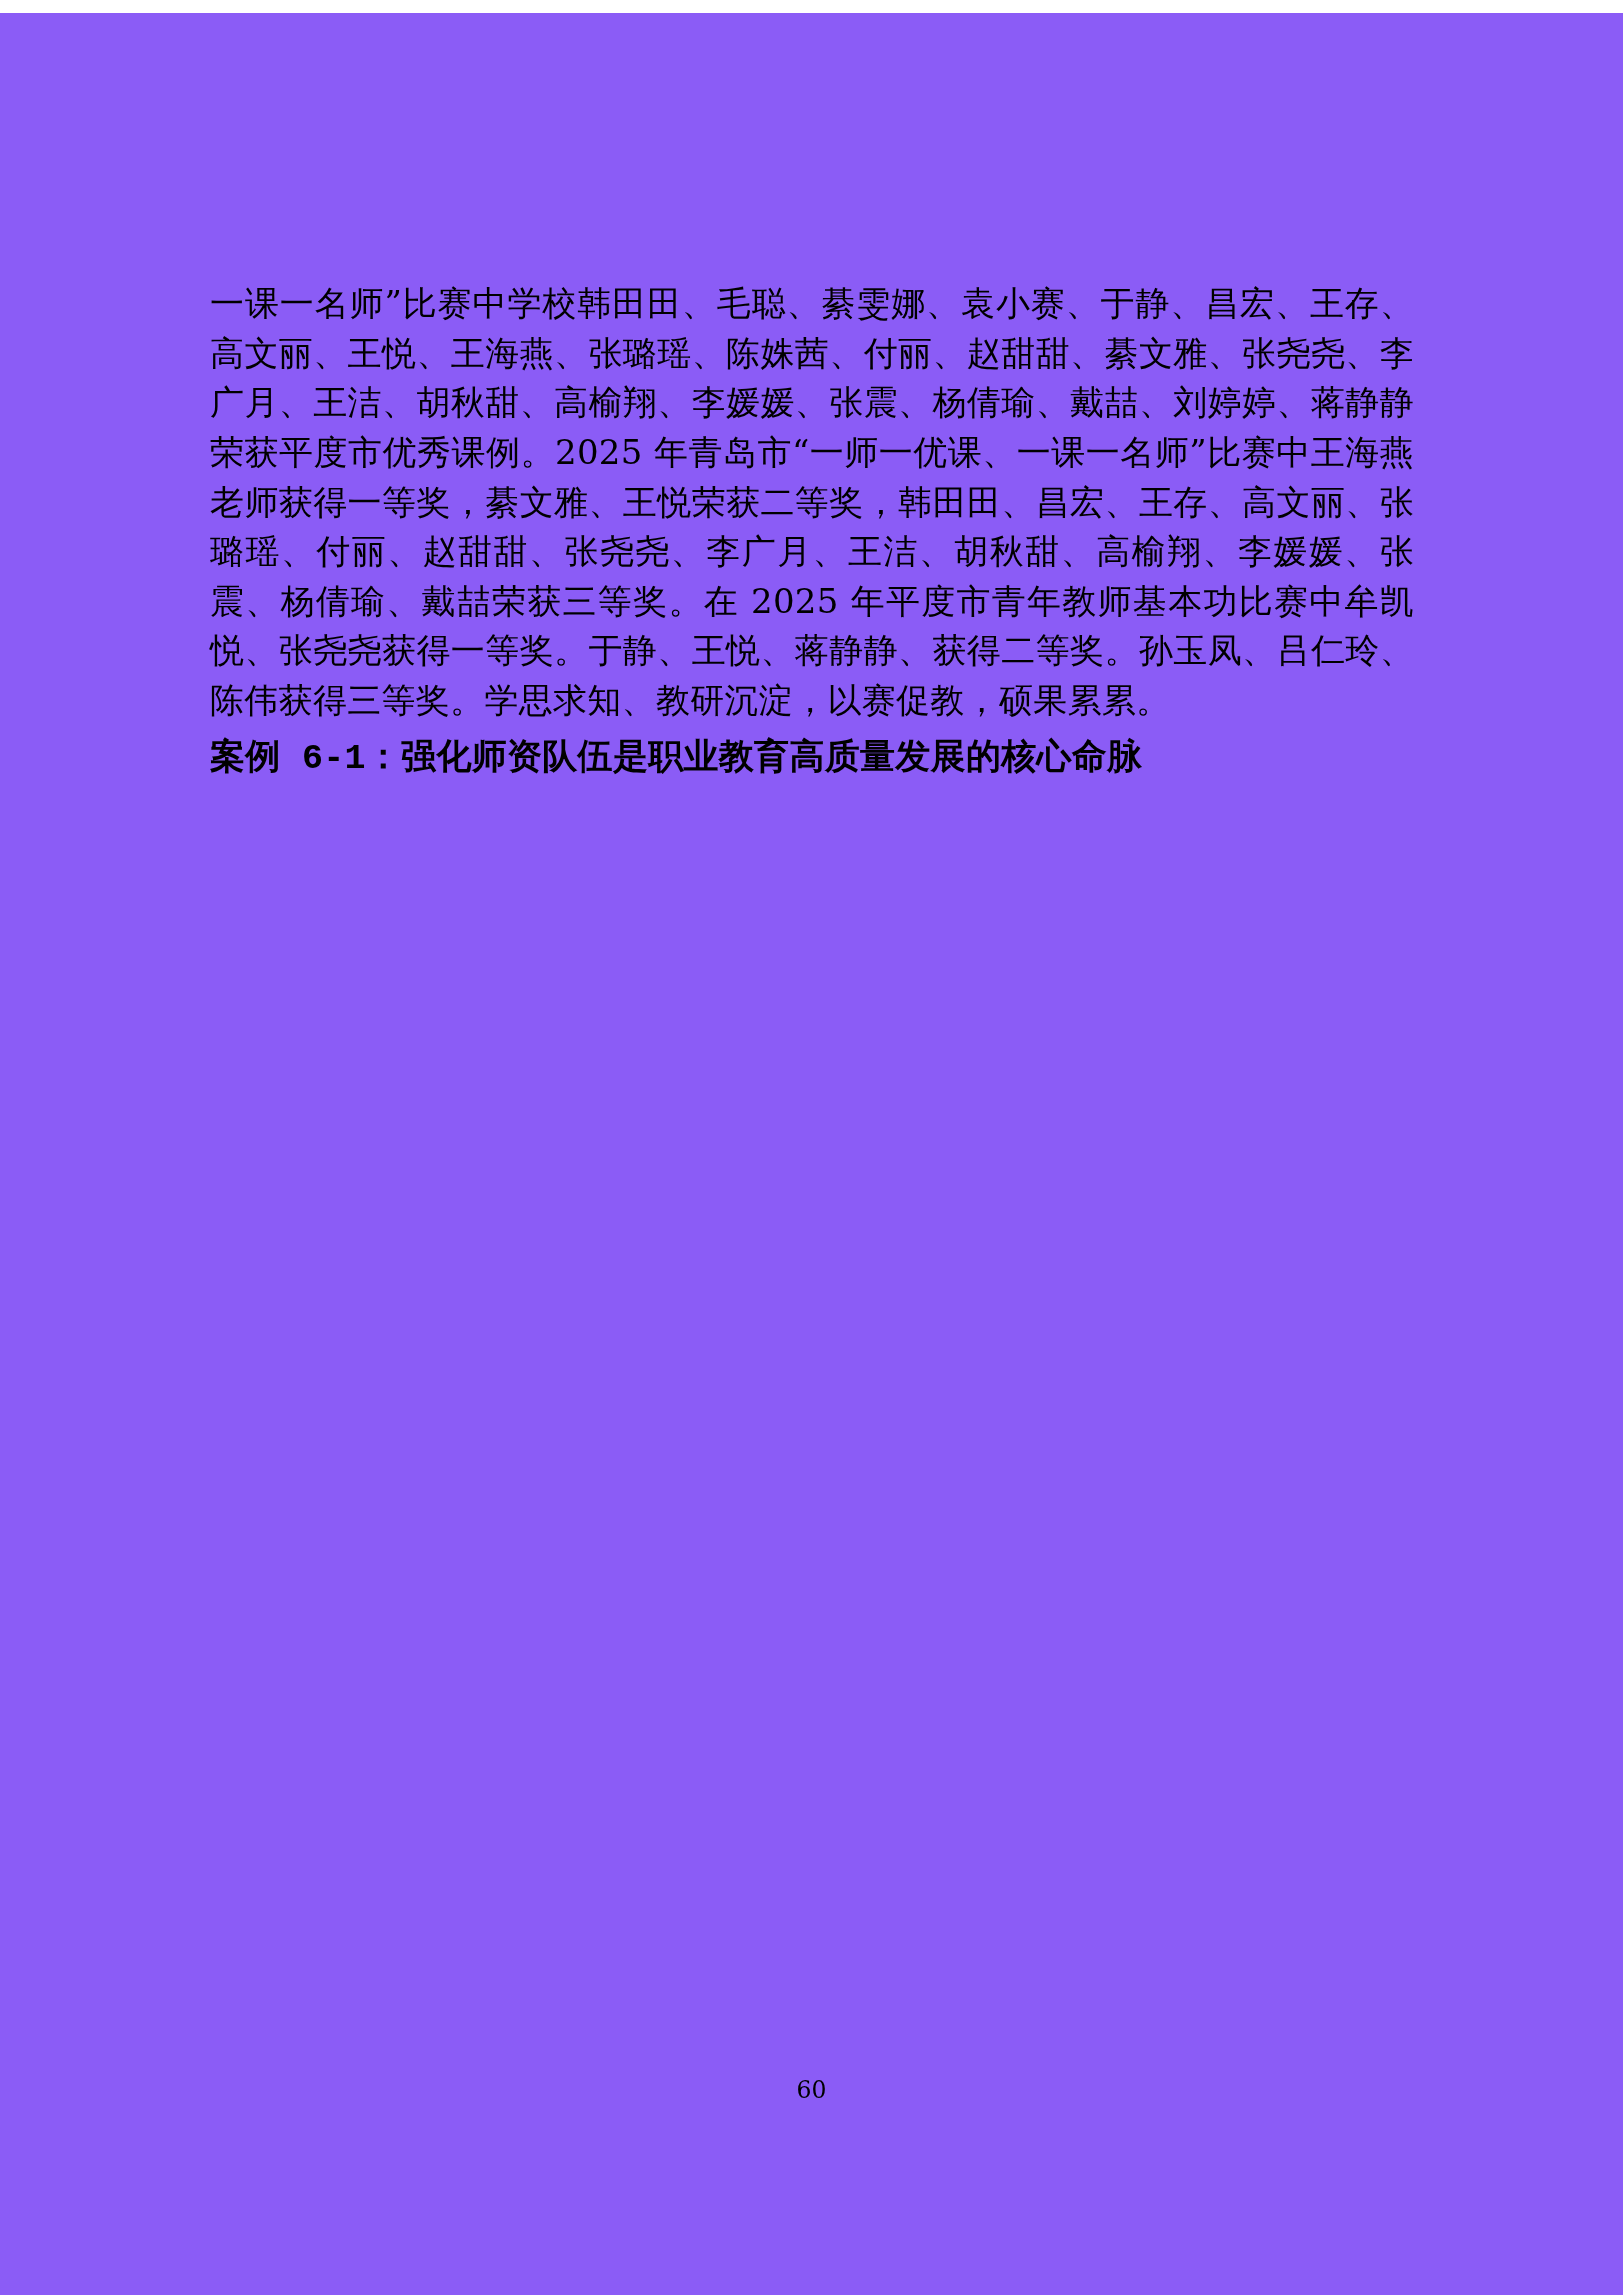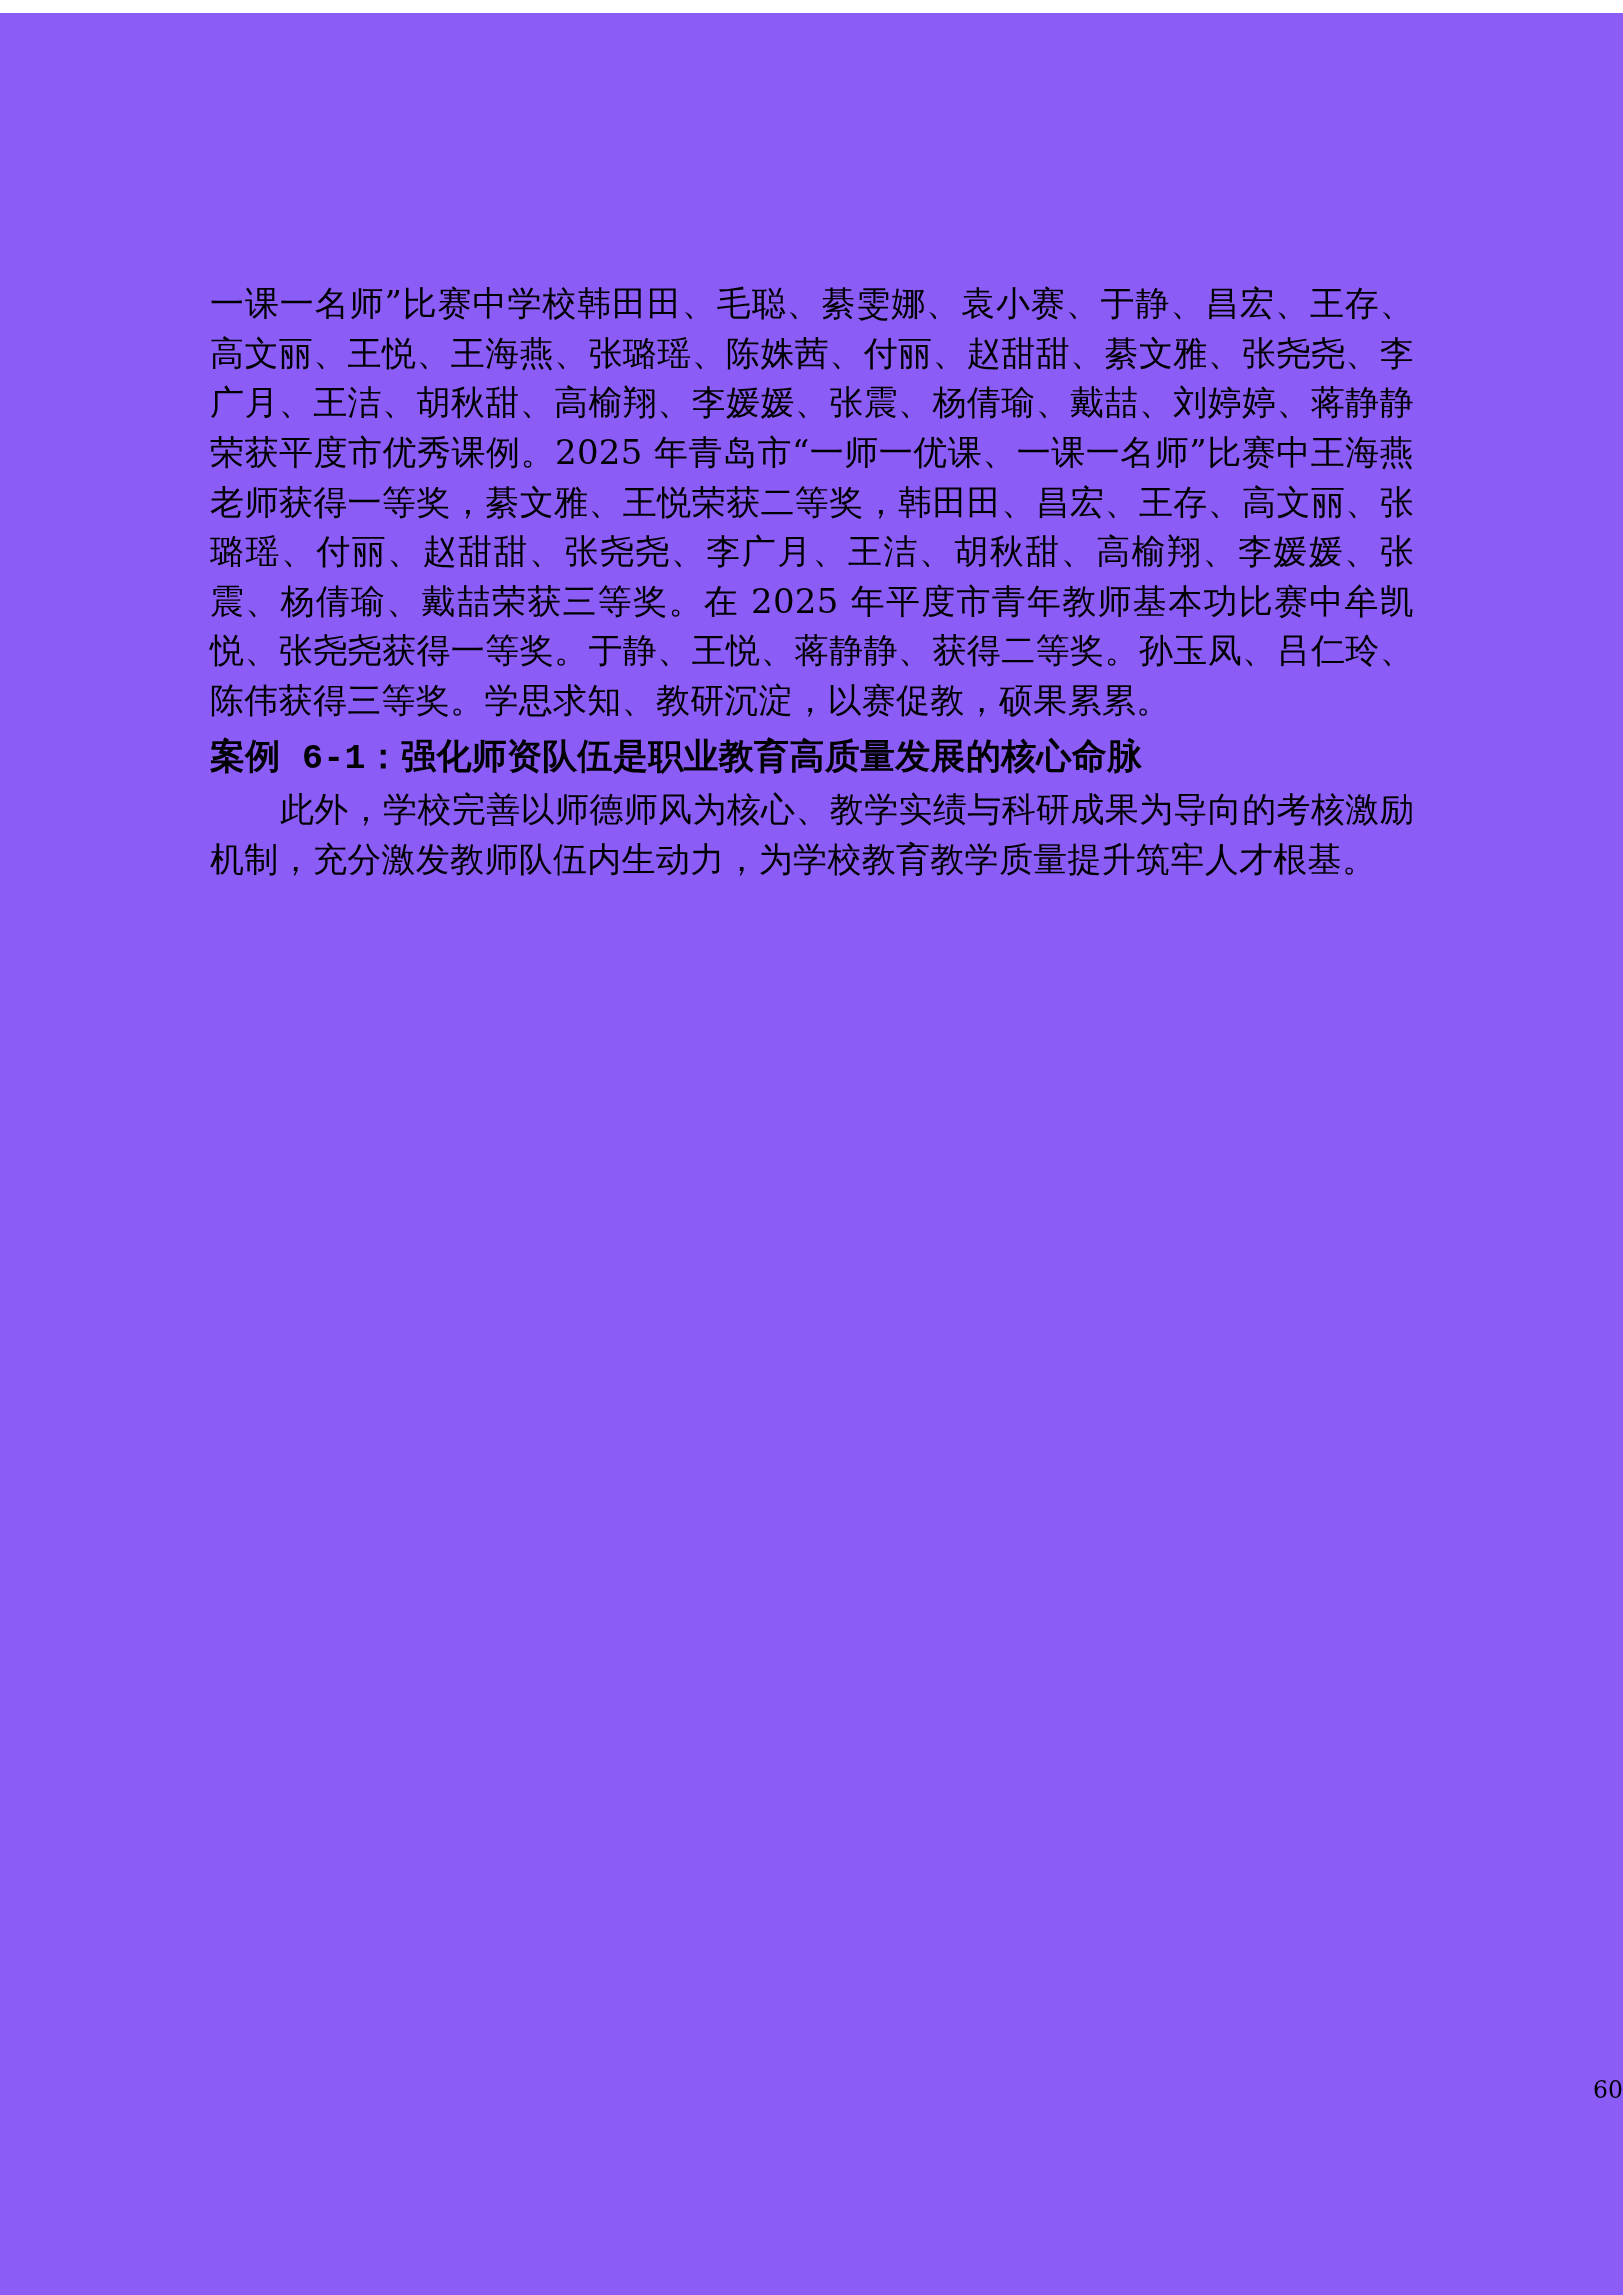--- a/index.html
+++ b/index.html
@@ -48,38 +48,37 @@
     letter-spacing: 0.3px;
     text-align: left;
     font-family: Liberation Mono, monospace;
   }
   .spacer-sm { height: 3.1px; }
   .page-number {
     position: absolute;
     left: 0;
     top: 2063px;
     width: 1623px;
-    text-align: right;
+    text-align: center;
     font-size: 23.5px;
     font-family: "DejaVu Serif", "Liberation Serif", serif;
     color: #000000;
   }
 </style>
 </head>
 <body>
 
 <div class="page">
   <div class="content">
 
     <p class="body-para">一课一名师”比赛中学校韩田田、毛聪、綦雯娜、袁小赛、于静、昌宏、王存、高文丽、王悦、王海燕、张璐瑶、陈姝茜、付丽、赵甜甜、綦文雅、张尧尧、李广月、王洁、胡秋甜、高榆翔、李媛媛、张震、杨倩瑜、戴喆、刘婷婷、蒋静静荣获平度市优秀课例。2025 年青岛市“一师一优课、一课一名师”比赛中王海燕老师获得一等奖，綦文雅、王悦荣获二等奖，韩田田、昌宏、王存、高文丽、张璐瑶、付丽、赵甜甜、张尧尧、李广月、王洁、胡秋甜、高榆翔、李媛媛、张震、杨倩瑜、戴喆荣获三等奖。在 2025 年平度市青年教师基本功比赛中牟凯悦、张尧尧获得一等奖。于静、王悦、蒋静静、获得二等奖。孙玉凤、吕仁玲、陈伟获得三等奖。学思求知、教研沉淀，以赛促教，硕果累累。</p>
 
     <div class="spacer-sm"></div>
 
     <h2 class="case-heading">案例 6-1：强化师资队伍是职业教育高质量发展的核心命脉</h2>
 
 
-    <p class="body-para indent">此外，学校完善以师德师风为核心、教学实绩与科研成果为导向的考核激励机制，充分激发教师队伍内生动力，为学校教育教学质量提升筑牢人才根基。</p>
 
   </div>
 
   <div class="page-number">60</div>
 </div>
 
 
 </body></html>

